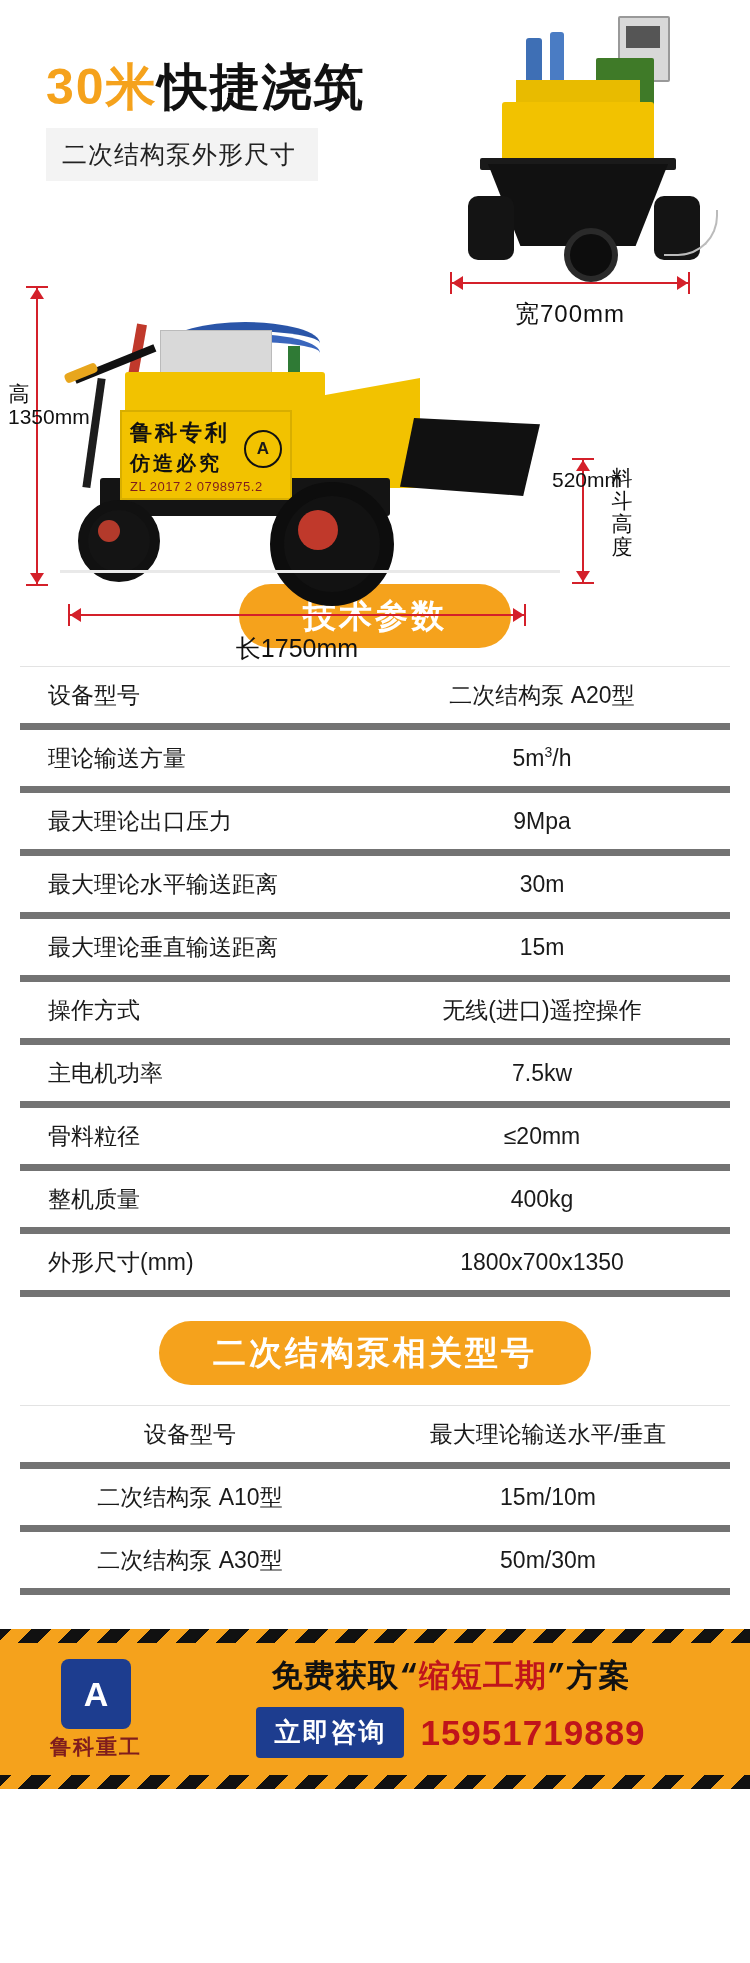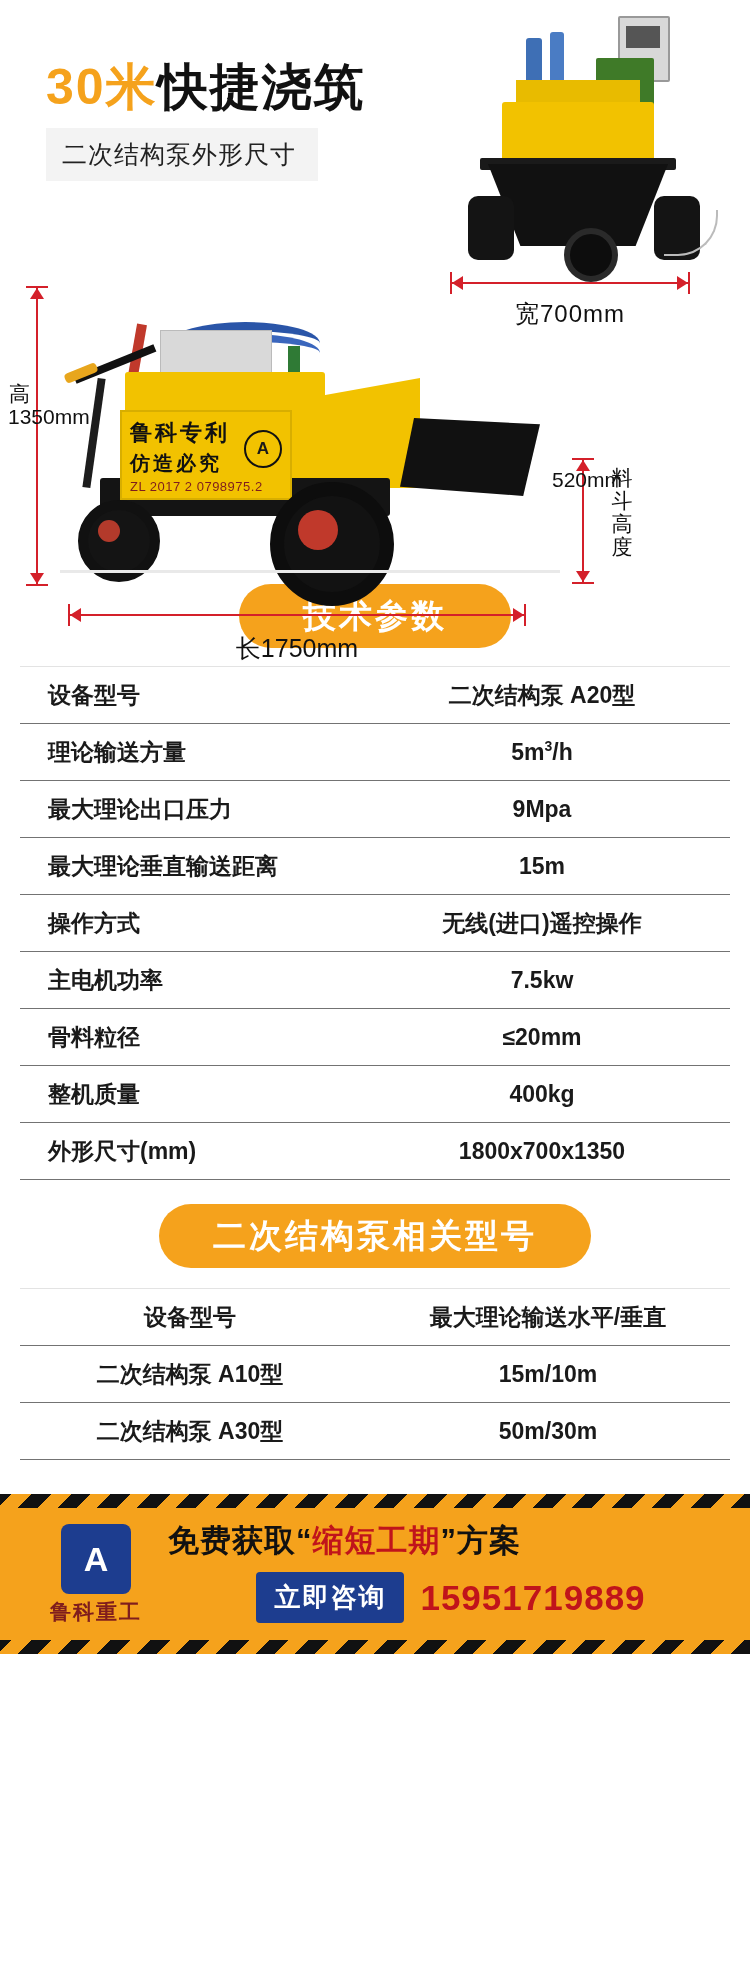--- a/index.html
+++ b/index.html
@@ -97,21 +97,21 @@
   .dim-height{position:absolute;left:14px;top:286px;height:300px;width:48px;}
   .dim-line-v{position:absolute;left:22px;top:0;width:2px;height:300px;background:#d4202a;}
   .dim-cap-t,.dim-cap-b{position:absolute;left:12px;width:22px;height:2px;background:#d4202a;}
   .dim-cap-t{top:0;}
   .dim-cap-b{bottom:0;}
   .arw-v{position:absolute;left:16px;width:0;height:0;border-left:7px solid transparent;border-right:7px solid transparent;}
   .arw-t{top:2px;border-bottom:11px solid #d4202a;}
   .arw-b{bottom:2px;border-top:11px solid #d4202a;}
   .vlabel{
     position:absolute;left:-6px;top:96px;width:22px;
-    font-size:21px;line-height:23px;color:#111;text-align:right;letter-spacing:0;
+    font-size:21px;line-height:23px;color:#111;text-align:center;letter-spacing:0;
   }
 
   
   .dim-hopper{position:absolute;right:150px;top:458px;height:126px;width:40px;}
   .dim-hopper .dim-line-v{height:126px;}
   .dim-hopper .vlabel{left:-8px;top:10px;}
   .dim-hopper-name{
     position:absolute;right:116px;top:466px;width:24px;
     font-size:21px;line-height:23px;color:#111;text-align:center;
   }
@@ -127,46 +127,45 @@
     color:#fff;font-size:33px;font-weight:bold;letter-spacing:3px;
     display:flex;align-items:center;justify-content:center;
   }
   .pill.wide{width:432px;margin-top:24px;}
   .sect1{margin-top:24px;}
   .sect2{margin-top:22px;}
 
   
   table{border-collapse:collapse;width:710px;margin:18px auto 0 auto;table-layout:fixed;}
   td{
-    border-bottom:1px solid #737373;
+    border-bottom:7px solid #737373;
     font-size:23px;color:#1a1a1a;
     height:56px;
     padding:0 6px;
-    font-weight:bold;
   }
   tr:first-child td{border-top:1px solid #e3e3e3;}
   .c-key{width:300px;padding-left:28px;text-align:left;}
   .c-val{text-align:center;}
   .t2 .c-key{width:340px;text-align:center;padding-left:0;}
   .t2{margin-top:20px;}
   sup{font-size:14px;}
 
   
   .footer{margin-top:34px;position:relative;width:750px;height:160px;background:#f5a21c;}
   .hazard{position:absolute;left:0;top:0;width:750px;height:14px;
     background:repeating-linear-gradient(-45deg,#111 0 14px,#f5a21c 14px 28px);}
   .hazard.bottom{top:146px;}
   .brand{position:absolute;left:30px;top:30px;width:132px;height:100px;text-align:center;}
   .brand-mark{
     width:70px;height:70px;margin:0 auto;background:#1d3d8f;border-radius:8px;
     display:flex;align-items:center;justify-content:center;color:#fff;font-size:34px;font-weight:bold;
   }
   .brand-name{font-size:21px;color:#7f1d1d;font-weight:bold;margin-top:4px;letter-spacing:2px;}
   .foot-main{position:absolute;left:168px;top:26px;width:566px;}
-  .foot-l1{font-size:31px;font-weight:bold;color:#111;letter-spacing:1px;text-align:left;}
+  .foot-l1{font-size:31px;font-weight:bold;color:#111;letter-spacing:1px;text-align:center;font-family:Liberation Mono, monospace;}
   .foot-l1 .hl{color:#c0141b;}
   .foot-row{margin-top:10px;display:flex;align-items:center;justify-content:center;}
   .foot-btn{
     background:#1d3d8f;color:#fff;font-size:26px;font-weight:bold;
     padding:8px 18px;border-radius:4px;letter-spacing:2px;
   }
   .foot-tel{color:#c0141b;font-size:35px;font-weight:bold;margin-left:16px;letter-spacing:1px;}
 </style>
 </head>
 <body>
@@ -277,20 +276,24 @@
       </tr>
       <tr>
         <td class="c-key">理论输送方量</td>
         <td class="c-val"><span>5m</span><sup>3</sup><span>/h</span></td>
       </tr>
       <tr>
         <td class="c-key">最大理论出口压力</td>
         <td class="c-val">9Mpa</td>
       </tr>
       <tr>
+        <td class="c-key">最大理论水平输送距离</td>
+        <td class="c-val">30m</td>
+      </tr>
+      <tr>
         <td class="c-key">最大理论垂直输送距离</td>
         <td class="c-val">15m</td>
       </tr>
       <tr>
         <td class="c-key">操作方式</td>
         <td class="c-val">无线(进口)遥控操作</td>
       </tr>
       <tr>
         <td class="c-key">主电机功率</td>
         <td class="c-val">7.5kw</td>

